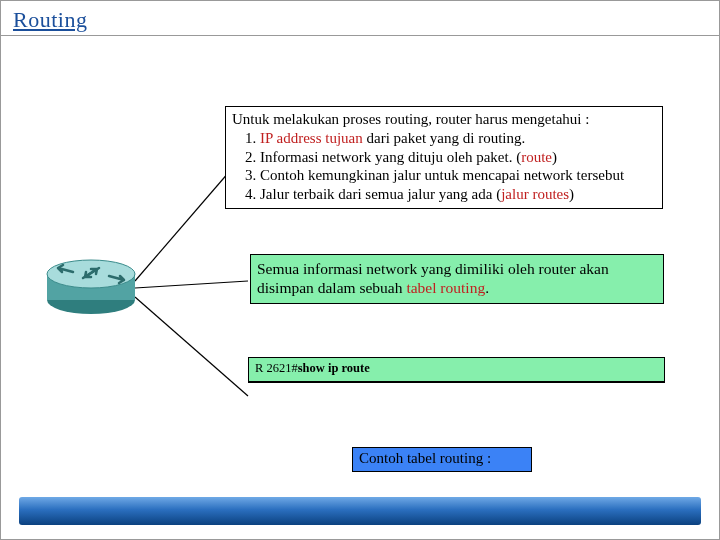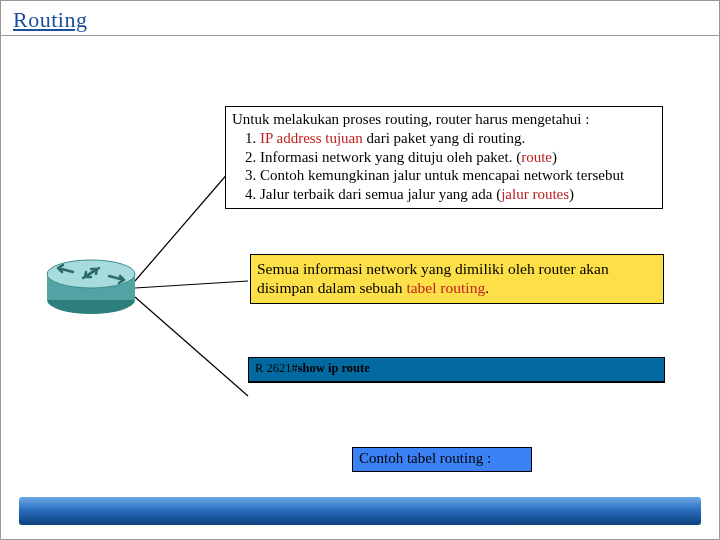--- a/index.html
+++ b/index.html
@@ -56,32 +56,32 @@
       left: 0;
       top: 0;
       pointer-events: none;
     }
     .box2 {
       position: absolute;
       left: 249px;
       top: 253px;
       width: 414px;
       border: 1.5px solid #000;
-      background: #fde047;
+      background: #86efac;
       padding: 4px 6px 5px 6px;
       font-size: 15.5px;
       line-height: 1.25;
     }
     .box3 {
       position: absolute;
       left: 247px;
       top: 356px;
       width: 417px;
       border: 1px solid #000;
-      background: #0369a1;
+      background: #86efac;
       font-family: "Times New Roman", serif;
       font-size: 12.5px;
     }
     .box3 .row {
       border-bottom: 1px solid #000;
       padding: 3px 6px 5px 6px;
     }
     .box3 .prompt { font-family: "Times New Roman", serif; }
     .box3 .cmd { font-weight: bold; }
     .box4 {

